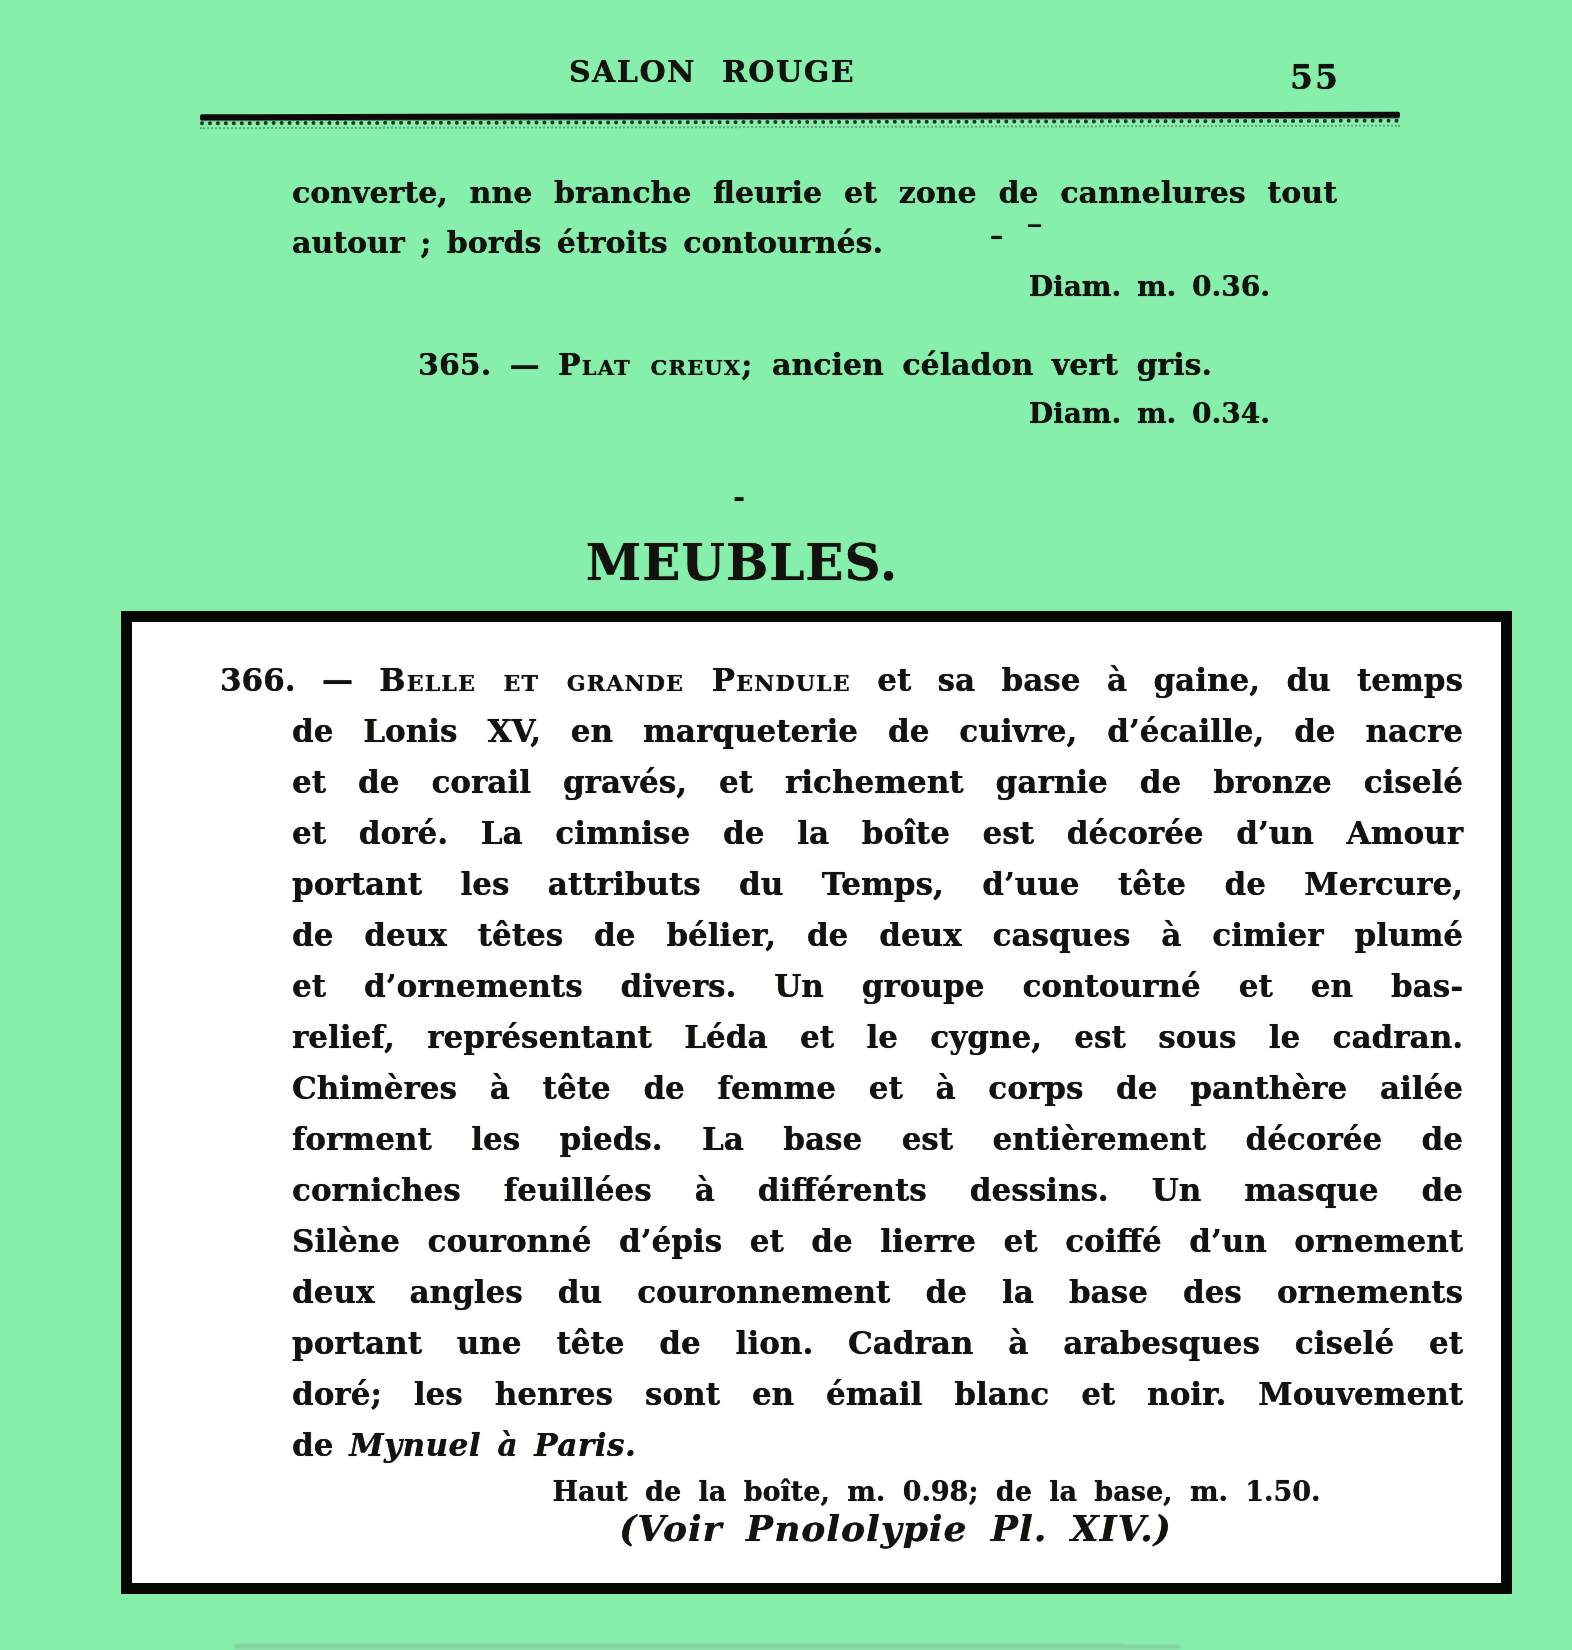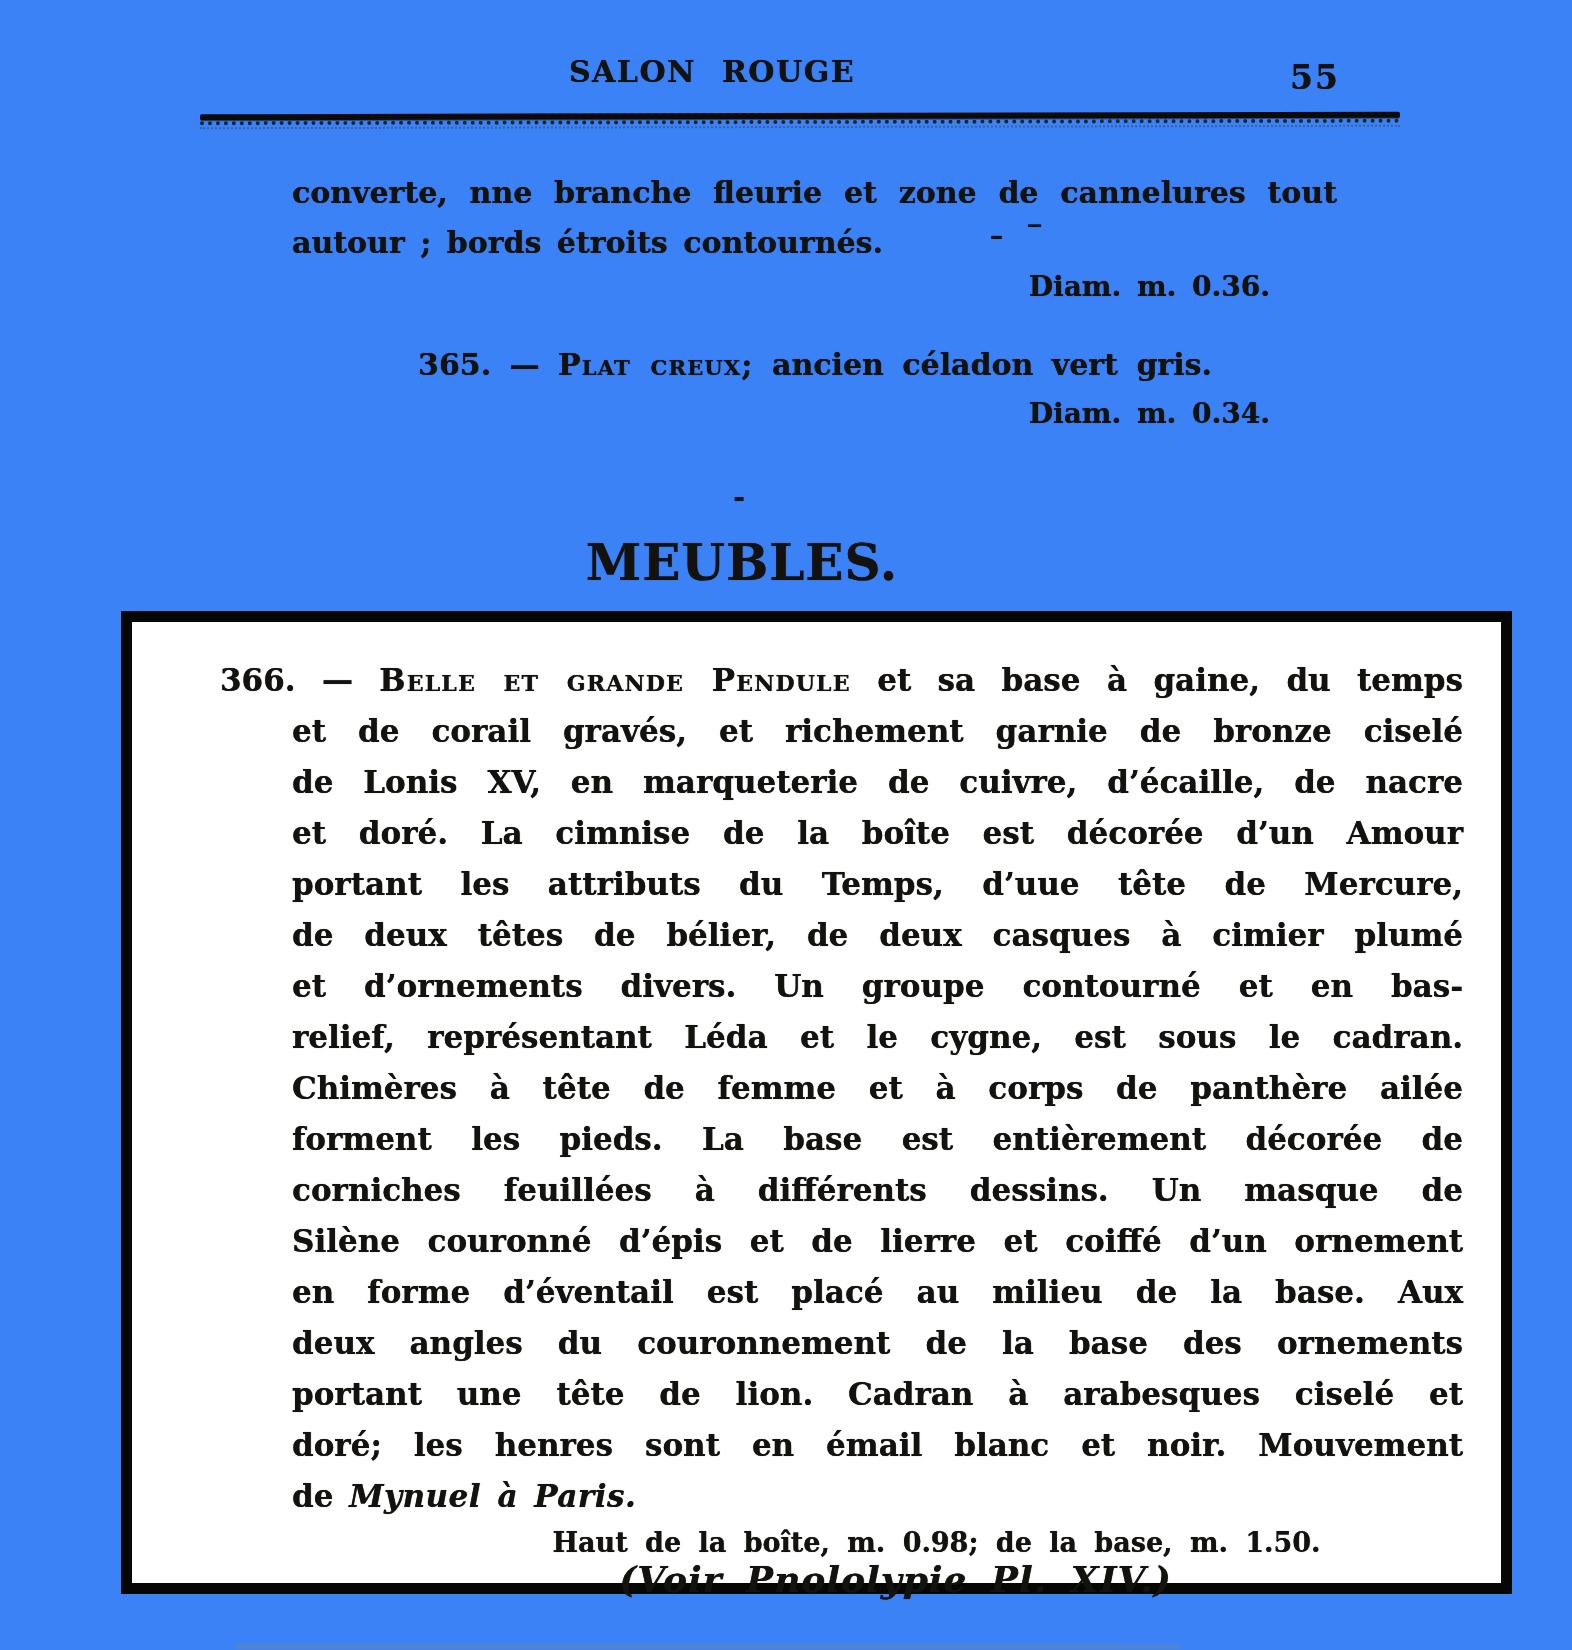--- a/index.html
+++ b/index.html
@@ -1,17 +1,17 @@
 <!DOCTYPE html>
 <html><head>
 <meta charset="utf-8">
 <style>
   html,body{margin:0;padding:0;background:#d9d9d9;}
   .page{
-    position:relative;width:1572px;height:1650px;background:#3b82f6;overflow:hidden;
+    position:relative;width:1572px;height:1650px;background:#86efac;overflow:hidden;
     font-family:"DejaVu Serif","Liberation Serif",serif;
     color:#14120e;font-weight:700;
     text-shadow:0 0 .7px rgba(20,18,14,.85), .4px .4px 0 rgba(20,18,14,.25);
   }
   
   .header-title{position:absolute;top:54px;left:0;width:1424px;text-align:center;
     font-size:30px;letter-spacing:1.5px;word-spacing:14px;}
   .page-number{position:absolute;top:58px;left:1290px;font-size:33px;letter-spacing:2px;}
   .head-rule{position:absolute;top:113px;left:200px;width:1200px;transform:rotate(-.12deg);}
   .rule-thick{height:6px;background:#0c0b09;border-radius:2px;box-shadow:0 1px 0 rgba(10,10,8,.45);}
@@ -70,32 +70,31 @@
   <div class="entry365"><span>365. — </span><span class="sc">Plat creux;</span><span> ancien céladon vert gris.</span></div>
 
   <div class="measure m2">Diam. m. 0.34.</div>
 
   <div class="divider-mark">-</div>
   <div class="section-heading">MEUBLES.</div>
 
   <div class="entry-box">
     <div class="box-lines">
         <div class="jline fl"><span>366. — </span><span class="sc">Belle et grande Pendule</span><span> et sa base à gaine, du temps</span></div>
+        <div class="jline"><span>de Lonis XV, en marqueterie de cuivre, d’écaille, de nacre</span></div>
         <div class="jline"><span>et de corail gravés, et richement garnie de bronze ciselé</span></div>
-        <div class="jline"><span>de Lonis XV, en marqueterie de cuivre, d’écaille, de nacre</span></div>
         <div class="jline"><span>et doré. La cimnise de la boîte est décorée d’un Amour</span></div>
         <div class="jline"><span>portant les attributs du Temps, d’uue tête de Mercure,</span></div>
         <div class="jline"><span>de deux têtes de bélier, de deux casques à cimier plumé</span></div>
         <div class="jline"><span>et d’ornements divers. Un groupe contourné et en bas-</span></div>
         <div class="jline"><span>relief, représentant Léda et le cygne, est sous le cadran.</span></div>
         <div class="jline"><span>Chimères à tête de femme et à corps de panthère ailée</span></div>
         <div class="jline"><span>forment les pieds. La base est entièrement décorée de</span></div>
         <div class="jline"><span>corniches feuillées à différents dessins. Un masque de</span></div>
         <div class="jline"><span>Silène couronné d’épis et de lierre et coiffé d’un ornement</span></div>
-        <div class="jline"><span>en forme d’éventail est placé au milieu de la base. Aux</span></div>
         <div class="jline"><span>deux angles du couronnement de la base des ornements</span></div>
         <div class="jline"><span>portant une tête de lion. Cadran à arabesques ciselé et</span></div>
         <div class="jline"><span>doré; les henres sont en émail blanc et noir. Mouvement</span></div>
         <div class="nj"><span>de </span><span class="i">Mynuel à Paris.</span></div>
       </div>
     <div class="dims">Haut de la boîte, m. 0.98; de la base, m. 1.50.</div>
     <div class="plate">(Voir Pnololypie Pl. XIV.)</div>
   </div>
 
   <div class="smudge s1"></div>

